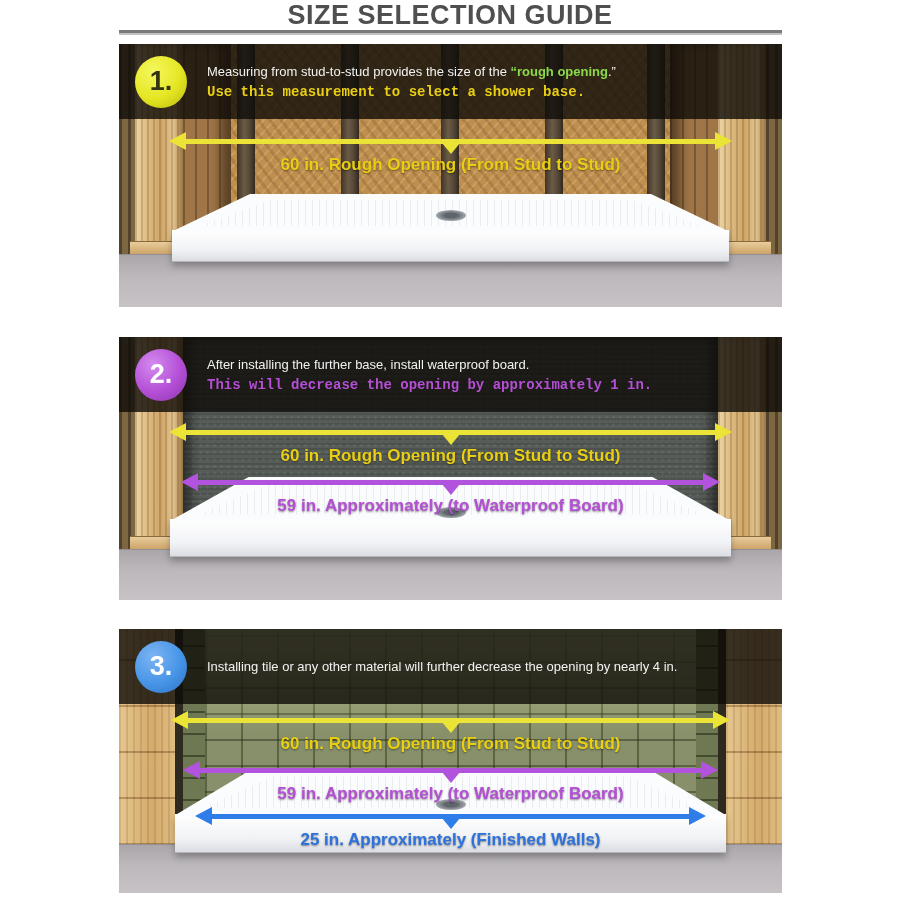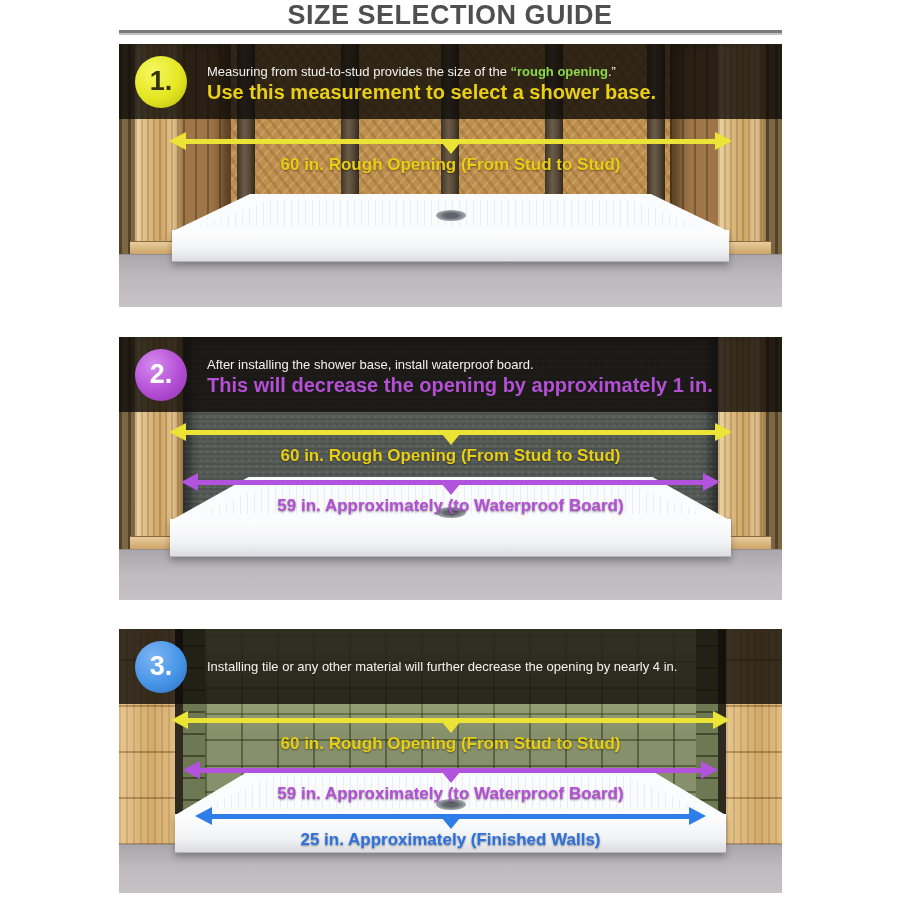--- a/index.html
+++ b/index.html
@@ -107,21 +107,21 @@
   
   .hdr{position:absolute;left:0;right:0;top:0;height:75px;background:rgba(14,11,7,.8);
     display:flex;align-items:center;gap:20px;padding-left:16px;box-sizing:border-box;}
   .badge{width:52px;height:52px;border-radius:50%;flex:0 0 52px;display:flex;
     align-items:center;justify-content:center;font-size:27px;font-weight:bold;}
   .badge.b1{background:radial-gradient(circle at 35% 30%,#f6f860,var(--c-badge1,#e4e622) 55%,#b6b80e);color:#33330f;}
   .badge.b2{background:radial-gradient(circle at 35% 30%,#d48aee,var(--c-badge2,#b44fd6) 55%,#8c35ab);color:#ffffff;}
   .badge.b3{background:radial-gradient(circle at 35% 30%,#7db4f2,var(--c-badge3,#4795e8) 55%,#2d6fc0);color:#ffffff;}
   .hdr-text p{margin:0;white-space:nowrap;}
   .l1{font-size:13px;color:#f2f2f0;line-height:20px;}
-  .l2{font-size:20px;font-weight:bold;line-height:20px;}
+  .l2{font-size:14px;font-weight:bold;line-height:20px;font-family:Liberation Mono, monospace;}
   .l2.yellow-text{color:var(--c-yellowText,#f0dc18);}
   .l2.purple-text{color:var(--c-purpleText,#b44fd6);}
   .l2.blue-text{color:#3f8ce8;}
   .green-hl{color:var(--c-green,#8cd94c);font-weight:bold;}
 
   
   .disclaimer{position:absolute;left:0;right:0;bottom:24px;text-align:center;
     font-size:13.5px;font-weight:bold;color:#1c1c1c;white-space:nowrap;}
 </style>
 </head>
@@ -209,21 +209,21 @@
       <div class="m-head r"></div>
       <div class="m-notch"></div>
       <div class="m-label">59 in. Approximately (to Waterproof Board)</div>
     </div>
 
     <header class="hdr">
       <div class="badge b2">
         <span>2.</span>
       </div>
       <div class="hdr-text">
-        <p class="l1">After installing the shower base, install waterproof board.</p>
+        <p class="l1">After installing the further base, install waterproof board.</p>
         <p class="l2 purple-text">This will decrease the opening by approximately 1 in.</p>
       </div>
     </header>
   </section>
 
   <section class="panel p3">
     <div class="wood-panel" style="left:0"></div>
     <div class="wood-panel" style="right:0"></div>
     <div class="seam" style="left:56px"></div>
     <div class="seam" style="right:56px"></div>

